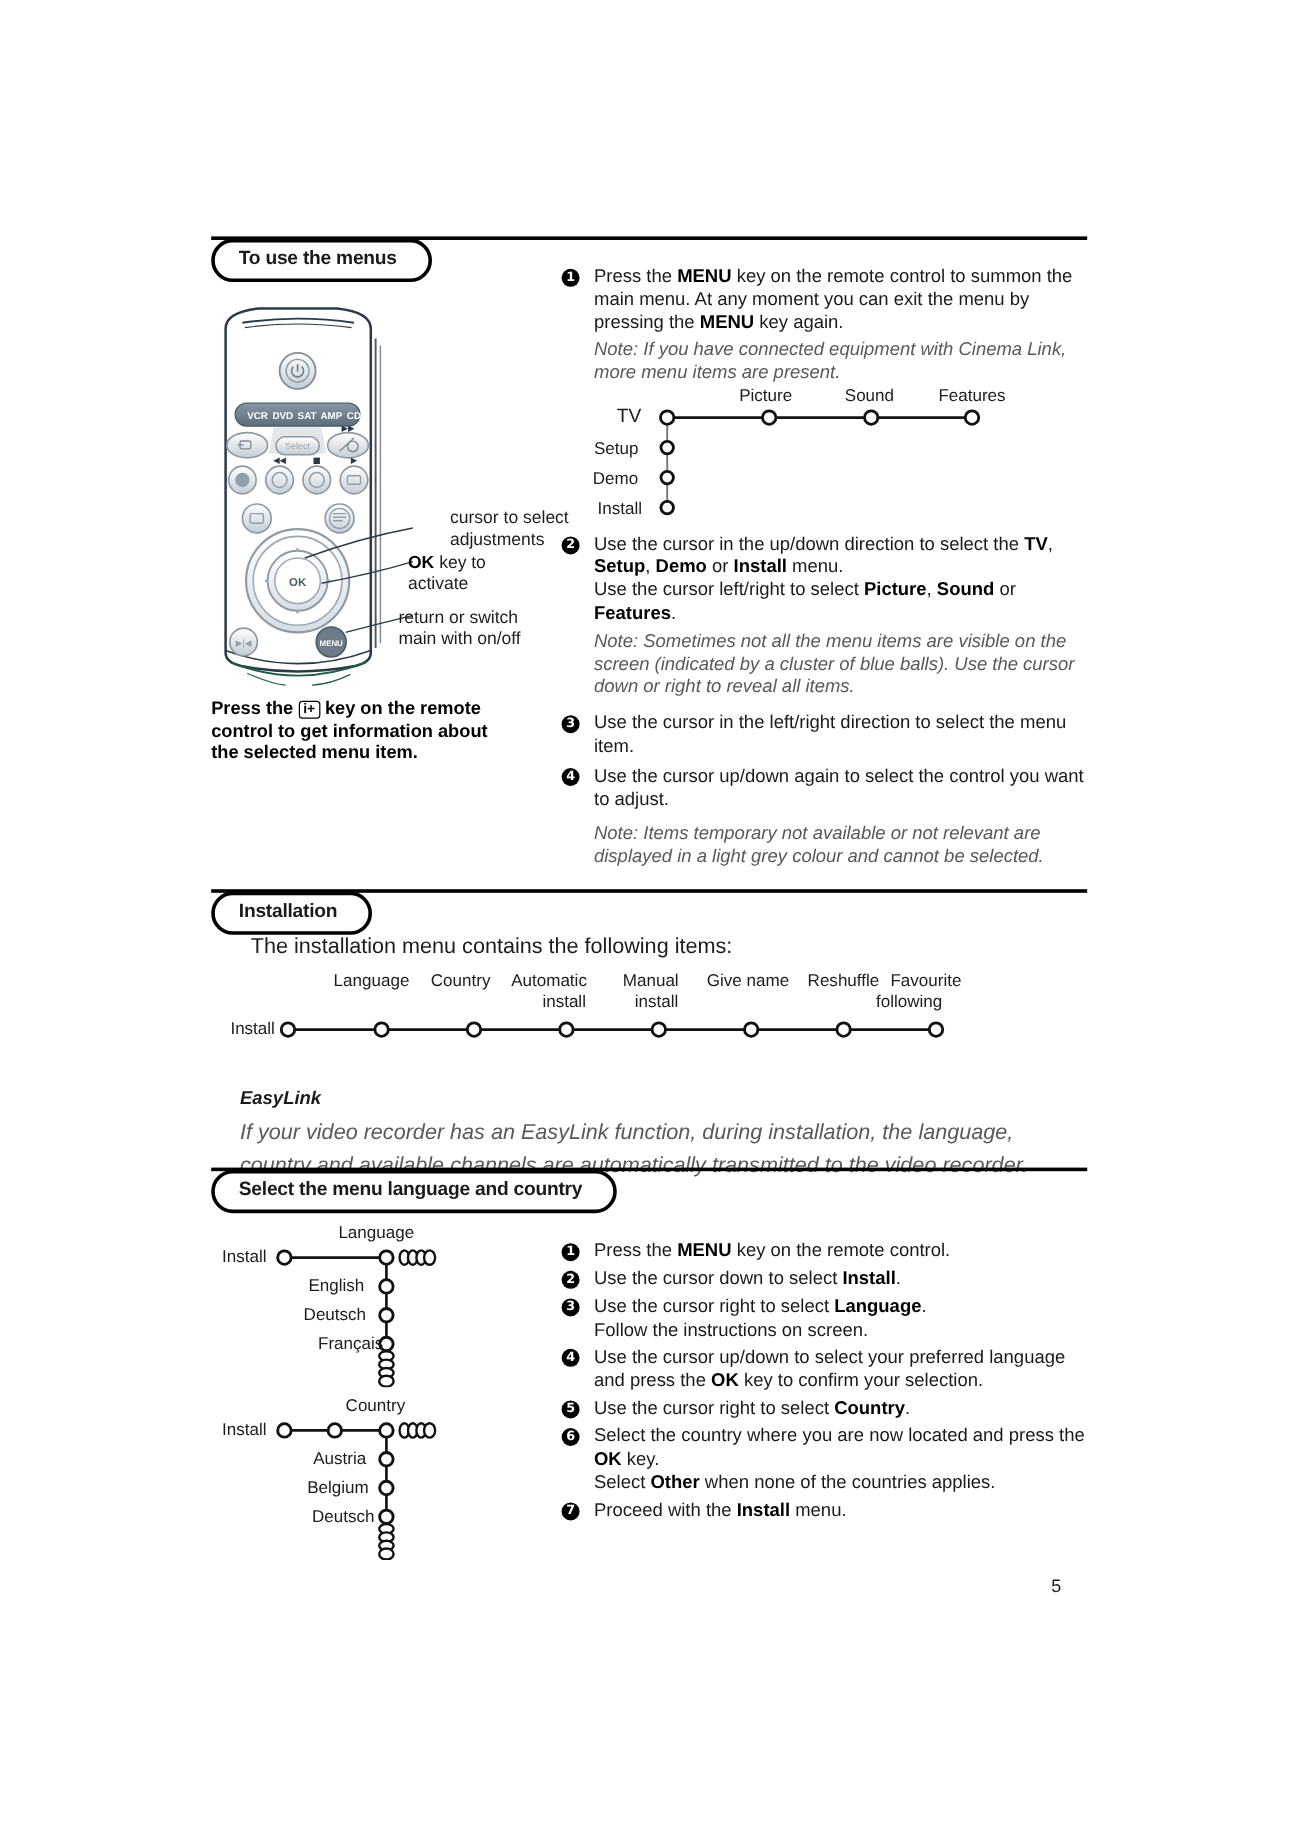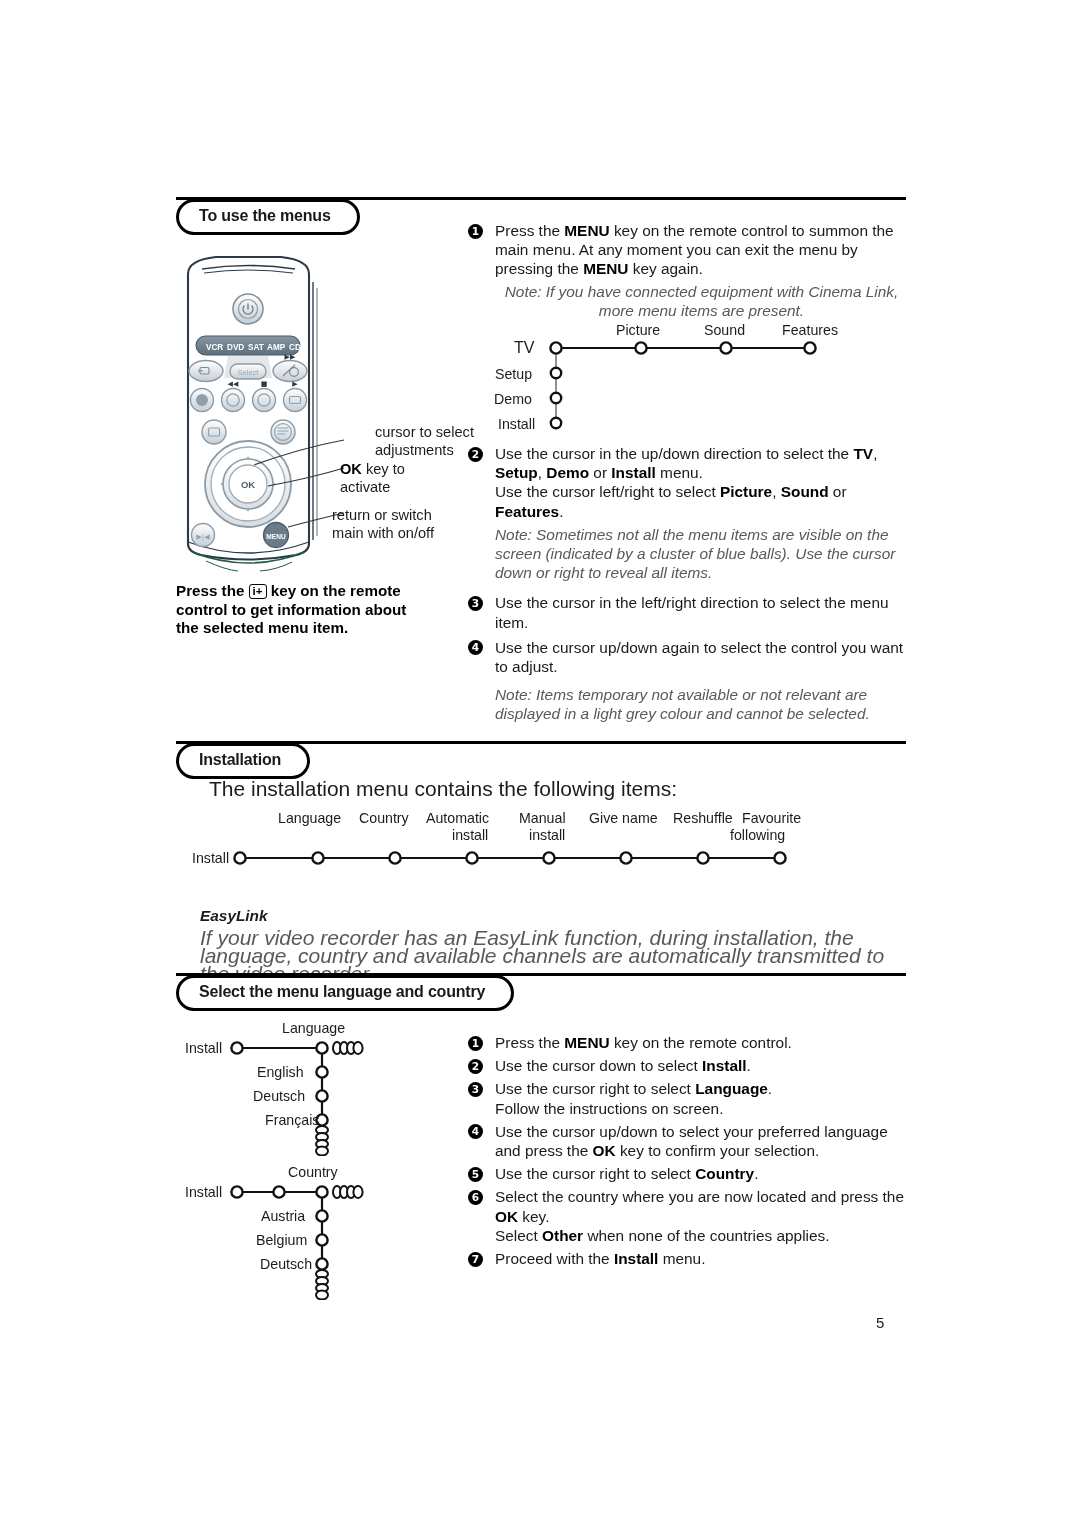--- a/index.html
+++ b/index.html
@@ -44,21 +44,21 @@
     font-weight: bold;
     font-size: 16px;
     letter-spacing: -0.2px;
     white-space: nowrap;
     line-height: 1.25;
   }
 
   
   .body-txt {
     position: absolute;
-    font-size: 21px;
+    font-size: 18px;
     line-height: 19.2px;
     color: #1c1c1c;
   }
   .note {
     font-style: italic;
     color: #59595b;
   }
   b, .bold { font-weight: bold; color: #000; }
 
   
@@ -268,21 +268,21 @@
 
   <div class="infoblock">
     <span>Press the </span><span class="ikey">i+</span><span> key on the remote control to get information about the selected menu item.</span>
   </div>
 
   <div class="numlist" style="left:468px; top:221px; width:440px;">
     <div class="numitem">
       <span class="bullet">1</span>
       <span>Press the <b>MENU</b> key on the remote control to summon the main menu. At any moment you can exit the menu by pressing the <b>MENU</b> key again.</span>
     </div>
-    <div class="numitem nonum" style="margin-top:-3px;text-align:center;">
+    <div class="numitem nonum" style="margin-top:-3px;">
       <span><span class="note">Note: If you have connected equipment with Cinema Link, more menu items are present.</span></span>
     </div>
   </div>
 
   <div class="diagram" style="left:468px; top:320px;">
     <svg width="440" height="116" viewBox="0 0 440 116">
       <line x1="88" y1="28" x2="342" y2="28" stroke="#111" stroke-width="2.2"></line>
       <line x1="88" y1="28" x2="88" y2="104" stroke="#777" stroke-width="1.6"></line>
       <circle cx="88" cy="28" r="5.6" fill="#fff" stroke="#111" stroke-width="2.4"></circle>
       <circle cx="173" cy="28" r="5.6" fill="#fff" stroke="#111" stroke-width="2.4"></circle>
@@ -348,21 +348,21 @@
     <div class="dlabel" style="left:262px; top:19px;">install</div>
     <div class="dlabel" style="left:329px; top:2px;">Manual</div>
     <div class="dlabel" style="left:339px; top:19px;">install</div>
     <div class="dlabel" style="left:399px; top:2px;">Give name</div>
     <div class="dlabel" style="left:483px; top:2px;">Reshuffle</div>
     <div class="dlabel" style="left:552px; top:2px;">Favourite</div>
     <div class="dlabel" style="left:540px; top:19px;">following</div>
   </div>
 
   <div class="easylink-title">EasyLink</div>
-  <div class="body-txt note" style="left:200px; top:929px; width:700px; line-height:18px;">If your video recorder has an EasyLink function, during installation, the language, country and available channels are automatically transmitted to the video recorder.</div>
+  <div class="body-txt note" style="left:200px; top:929px; width:700px; line-height:28px;">If your video recorder has an EasyLink function, during installation, the language, country and available channels are automatically transmitted to the video recorder.</div>
 
   <div class="section-rule" style="top:973px;"></div>
   <div class="section-head" style="top:975px;">
     <span class="pill">Select the menu language and country</span>
   </div>
 
   <div class="diagram" style="left:185px; top:1018px;">
     <svg width="230" height="138" viewBox="0 0 230 138">
       <line x1="52" y1="30" x2="137" y2="30" stroke="#111" stroke-width="2.2"></line>
       <line x1="137" y1="30" x2="137" y2="104" stroke="#111" stroke-width="2.2"></line>

